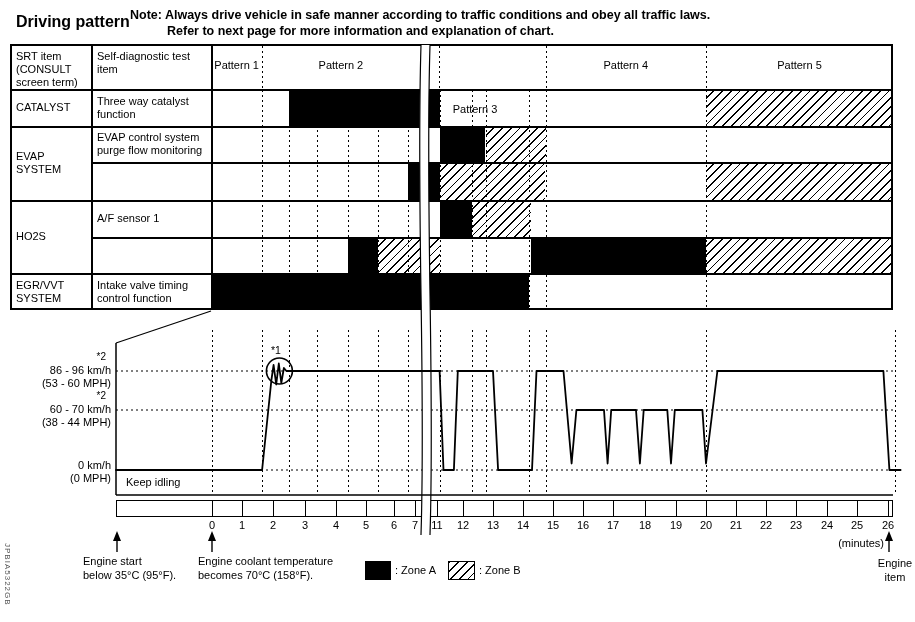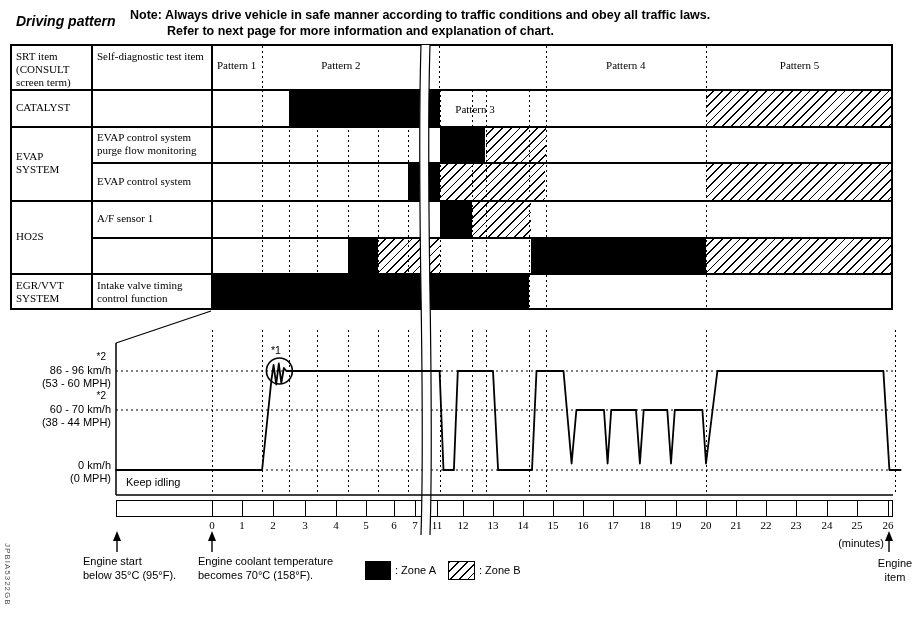--- a/index.html
+++ b/index.html
@@ -19,27 +19,27 @@
   .spd{position:absolute;left:0;width:113px;text-align:right;font-size:11px;padding-right:2px;box-sizing:border-box;}
   .spd-note{font-size:10px;padding-right:7px;}
   .ann{position:absolute;font-size:11px;line-height:13.5px;white-space:nowrap;}
   svg{position:absolute;left:0;top:0;pointer-events:none;}
 </style>
 </head>
 <body>
 
 <div id="diagram">
 
-  <div class="abs bold" style="left:16px;top:13px;font-size:14px;font-style:italic;">Driving pattern</div>
+  <div class="abs bold" style="left:16px;top:13px;font-size:16px;">Driving pattern</div>
   <div class="abs bold" style="left:130px;top:7px;font-size:12.5px;line-height:16px;">
     <div>Note: Always drive vehicle in safe manner according to traffic conditions and obey all traffic laws.</div>
     <div style="margin-left:37px;">Refer to next page for more information and explanation of chart.</div>
   </div>
 
-  <div id="chart-layer" class="abs" style="left:0;top:0;width:734px;height:622px;font-family:Liberation Serif, serif;">
+  <div id="chart-layer" class="abs" style="left:0;top:0;width:734px;height:622px;">
       <div class="dotv" style="left: 262.15px; top: 90px; height: 220px;"></div>
       <div class="dotv" style="left: 289px; top: 90px; height: 220px;"></div>
       <div class="dotv" style="left: 317.4px; top: 90px; height: 220px;"></div>
       <div class="dotv" style="left: 348px; top: 90px; height: 220px;"></div>
       <div class="dotv" style="left: 378.04px; top: 90px; height: 220px;"></div>
       <div class="dotv" style="left: 408.07px; top: 90px; height: 220px;"></div>
       <div class="dotv" style="left: 439.6px; top: 90px; height: 220px;"></div>
       <div class="dotv" style="left: 472px; top: 90px; height: 220px;"></div>
       <div class="dotv" style="left: 485.5px; top: 90px; height: 220px;"></div>
       <div class="dotv" style="left: 529px; top: 90px; height: 220px;"></div>
@@ -68,23 +68,23 @@
       <div class="line" style="left: 211px; top: 44px; width: 1.5px; height: 266px;"></div>
       <div class="line" style="left: 10px; top: 89px; width: 883px; height: 1.5px;"></div>
       <div class="line" style="left: 10px; top: 126px; width: 883px; height: 1.5px;"></div>
       <div class="line" style="left: 91px; top: 162px; width: 802px; height: 1.5px;"></div>
       <div class="line" style="left: 10px; top: 200px; width: 883px; height: 1.5px;"></div>
       <div class="line" style="left: 91px; top: 237px; width: 802px; height: 1.5px;"></div>
       <div class="line" style="left: 10px; top: 273px; width: 883px; height: 1.5px;"></div>
       <div class="cell hcell" style="left: 12px; top: 46px; width: 78px; height: 42px;">SRT item (CONSULT screen term)</div>
       <div class="cell hcell" style="left: 93px; top: 46px; width: 117px; height: 42px;">Self-diagnostic test item</div>
       <div class="cell" style="left: 12px; top: 89px; width: 78px; height: 37px; text-align: right;">CATALYST</div>
+      <div class="cell" style="left: 93px; top: 89px; width: 117px; height: 37px;">Three way catalyst function</div>
       <div class="cell" style="left: 12px; top: 126px; width: 78px; height: 74px;">EVAP SYSTEM</div>
       <div class="cell" style="left: 93px; top: 126px; width: 117px; height: 36px;">EVAP control system purge flow monitoring</div>
-      <div class="cell" style="left: 93px; top: 162px; width: 117px; height: 38px;">EVAP control system</div>
       <div class="cell" style="left: 12px; top: 200px; width: 78px; height: 73px;">HO2S</div>
       <div class="cell" style="left: 93px; top: 200px; width: 117px; height: 37px;">A/F sensor 1</div>
       <div class="cell" style="left: 12px; top: 273px; width: 78px; height: 37px;">EGR/VVT SYSTEM</div>
       <div class="cell" style="left: 93px; top: 273px; width: 117px; height: 37px;">Intake valve timing control function</div>
       <div class="plabel" style="left: 236.625px;">Pattern 1</div>
       <div class="plabel" style="left: 340.913px;">Pattern 2</div>
       <div class="plabel" style="left: 475px; margin-top: 44px;">Pattern 3</div>
       <div class="plabel" style="left: 625.75px;">Pattern 4</div>
       <div class="plabel" style="left: 799.5px;">Pattern 5</div>
       <div class="dotv" style="left: 212px; top: 330px; height: 165px;"></div>

